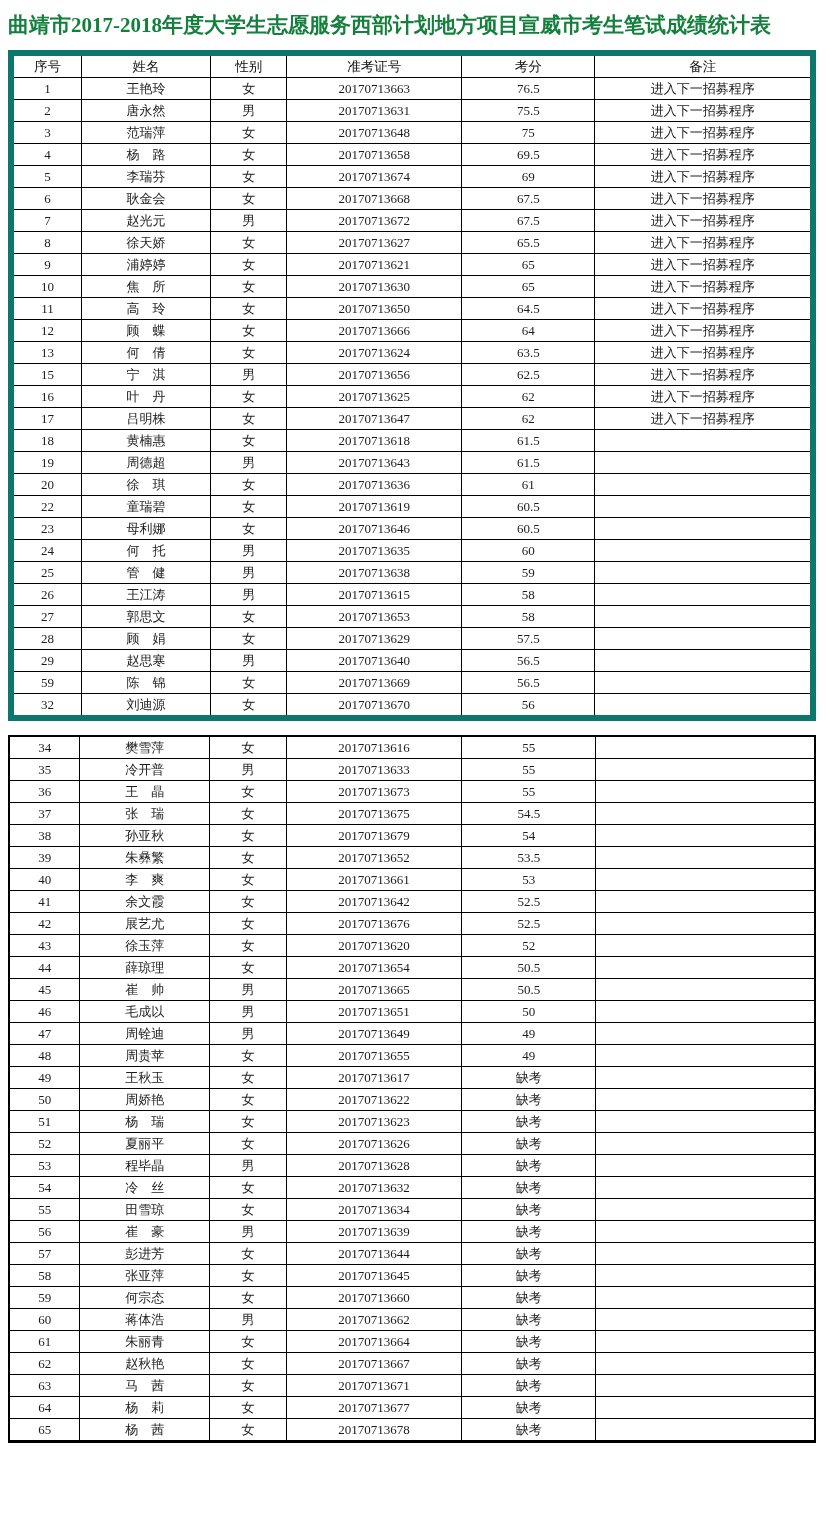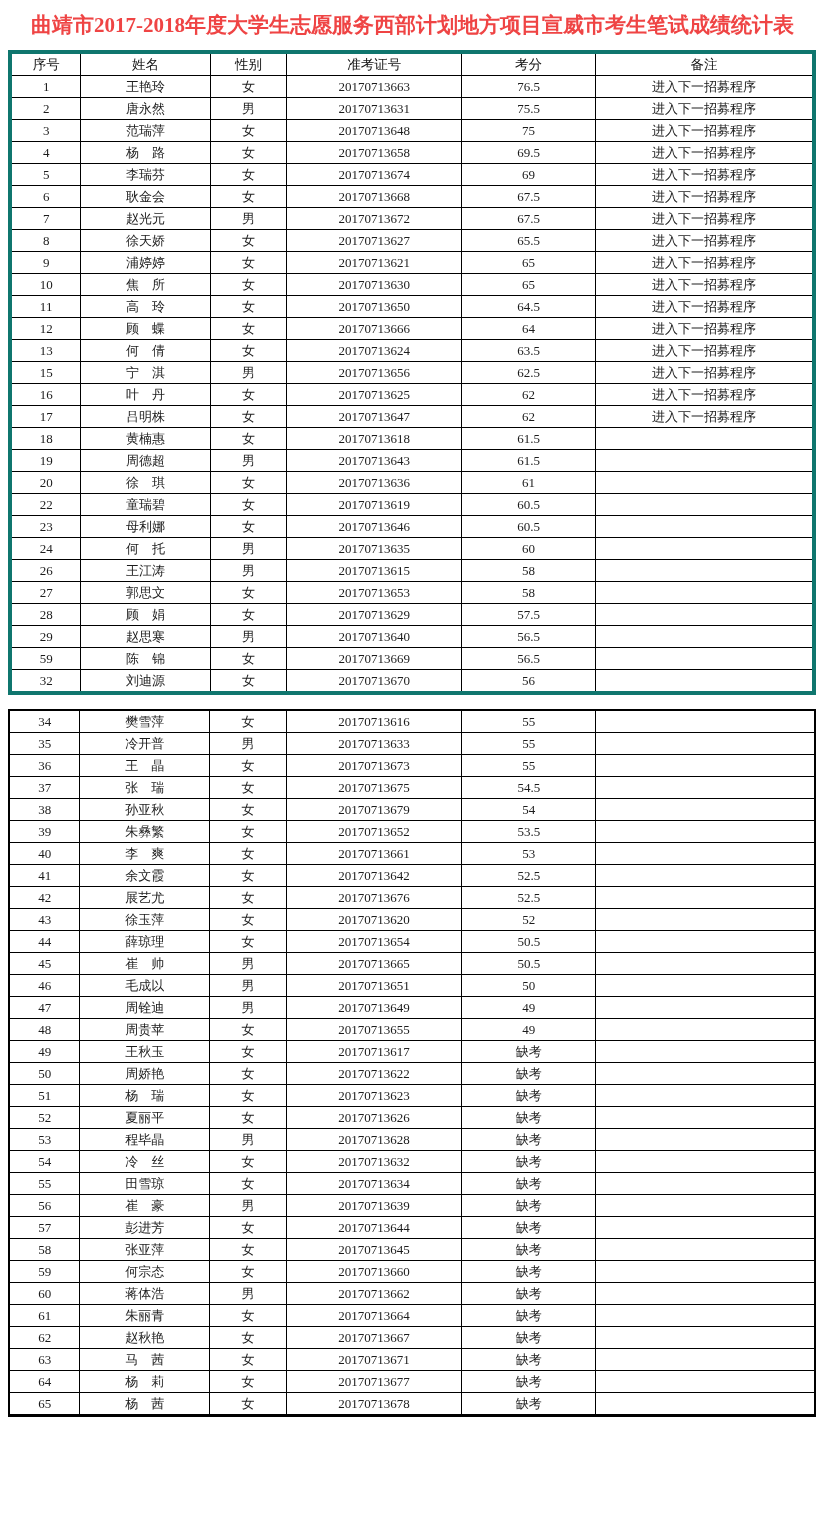--- a/index.html
+++ b/index.html
@@ -11,35 +11,34 @@
     color: #1a1a1a;
   }
   .page {
     width: 826px;
     box-sizing: border-box;
     padding: 12px 9px 10px 8px;
   }
   .doc-title {
     font-size: 21px;
     font-weight: bold;
-    color: #ef4444;
-    text-align: center;
+    color: #15803d;
     line-height: 26px;
     margin: 0 0 12px 0;
     white-space: nowrap;
     letter-spacing: 0px;
   }
   table.score-table {
     border-collapse: collapse;
     width: 808px;
     table-layout: fixed;
     background: #fff;
   }
   table.score-table.t1 {
-    border: 4px solid #0f766e;
+    border: 6px solid #0f766e;
     margin-bottom: 14px;
   }
   table.score-table.t2 {
     border: 2px solid #000;
     border-bottom-width: 3px;
   }
   .score-table th,
   .score-table td {
     border: 1px solid #000;
     height: 21px;
@@ -258,20 +257,28 @@
         </tr>
         <tr>
           <td>24</td>
           <td>何　托</td>
           <td>男</td>
           <td>20170713635</td>
           <td>60</td>
           <td></td>
         </tr>
         <tr>
+          <td>25</td>
+          <td>管　健</td>
+          <td>男</td>
+          <td>20170713638</td>
+          <td>59</td>
+          <td></td>
+        </tr>
+        <tr>
           <td>26</td>
           <td>王江涛</td>
           <td>男</td>
           <td>20170713615</td>
           <td>58</td>
           <td></td>
         </tr>
         <tr>
           <td>27</td>
           <td>郭思文</td>

